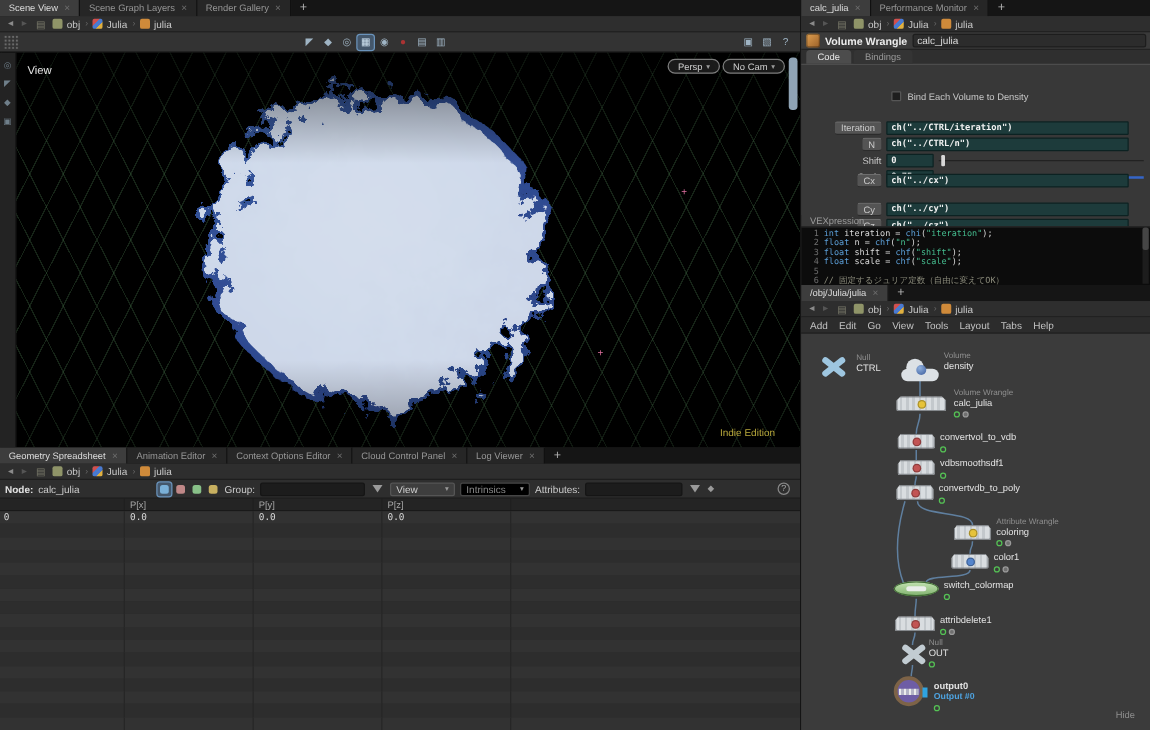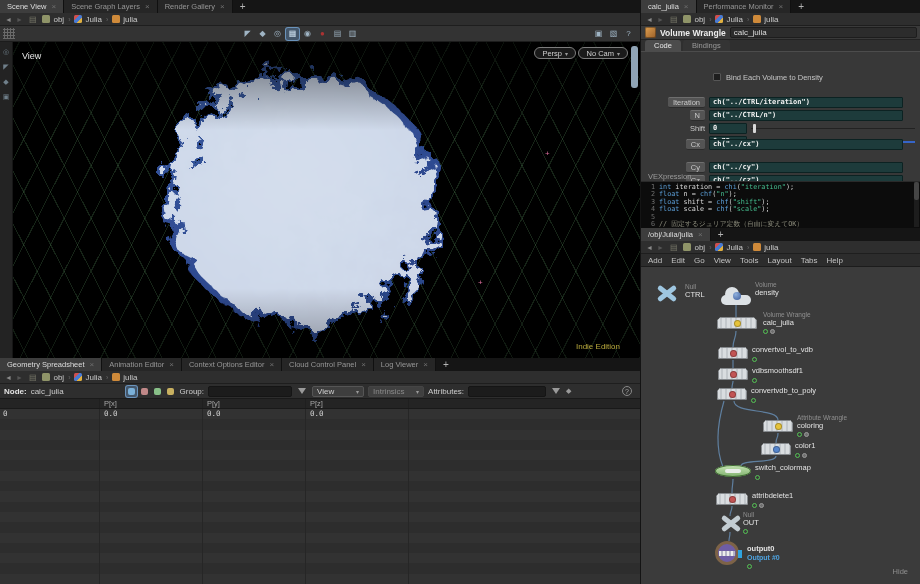--- a/index.html
+++ b/index.html
@@ -46,21 +46,21 @@
   .pinkmark{position:absolute;color:#e070a0;font-size:8px}
   
   #sheet-controls{left:0;top:384px;width:640px;height:15px;background:#2e2e2e;border-bottom:1px solid #1a1a1a;display:flex;align-items:center;font-size:8px;padding:0 4px;gap:4px}
   #sheet-controls .bold{color:#e2e2e2;font-weight:bold}
   .sq{width:11px;height:11px;border-radius:2px;display:flex;align-items:center;justify-content:center;font-size:7px}
   .sq.on{background:#44576b;box-shadow:0 0 0 1px #6a93bb}
   .field{background:#1c1c1c;border:1px solid #151515;height:11px;border-radius:2px}
   .funnel{width:0;height:0;border-left:4px solid transparent;border-right:4px solid transparent;border-top:6px solid #9a9a9a;margin:0 2px}
   .ddbtn{background:#3e3e3e;border:1px solid #555;height:11px;border-radius:2px;display:flex;align-items:center;justify-content:space-between;padding:0 4px;color:#cfcfcf}
   .ddbtn .dn{font-size:6px;color:#999;margin-left:6px}
-  .ddbtn.dim{background:#404040;border-color:#454545;color:#8a8a8a}
+  .ddbtn.dim{background:#000000;border-color:#454545;color:#8a8a8a}
   .helpc{margin-left:auto;margin-right:4px;width:10px;height:10px;border:1px solid #888;border-radius:50%;display:flex;align-items:center;justify-content:center;color:#aaa;font-size:7px}
   #sheet-head{left:0;top:399px;width:704px;height:10px;background:#242424;border-bottom:1px solid #191919;display:flex;font-size:7.5px;color:#a6a6a6}
   .hcell{width:103px;padding-left:4px;border-right:1px solid #1f1f1f}
   .hcell.sid{width:100px}
   #sheet-rows{left:0;top:409px;width:640px;height:175px;display:flex;flex-direction:column}
   .srow{height:10.3px;display:flex;background:#323232;font-size:7.5px;font-family:"DejaVu Sans Mono",monospace;color:#d8d8d8}
   .srow.alt{background:#2d2d2d}
   .scell{width:103px;padding-left:4px;border-right:1px solid #262626;overflow:hidden}
   .scell.sid{width:100px;padding-left:3px}
   

